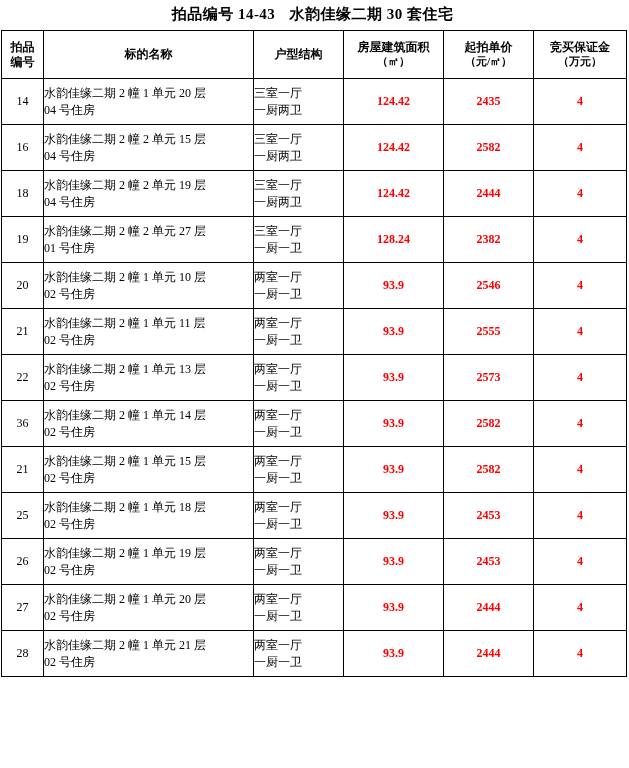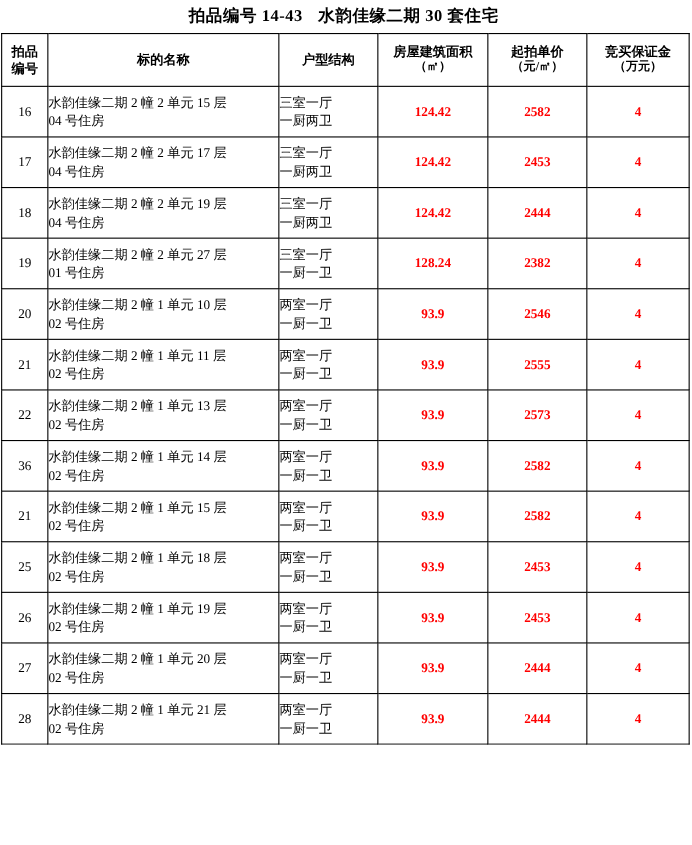--- a/index.html
+++ b/index.html
@@ -132,45 +132,45 @@
           <span class="unit">（元/㎡）</span>
         </th>
         <th>
           <span class="sub">竞买保证金</span>
           <span class="unit">（万元）</span>
         </th>
       </tr>
     </thead>
     <tbody>
       <tr>
+        <td class="cell-id">14</td>
+        <td class="cell-name">
+          <span class="name-l1">水韵佳缘二期 2 幢 1 单元 20 层</span>
+          <span class="name-l2">04 号住房</span>
+        </td>
+        <td class="cell-type">
+          <span>三室一厅</span>
+          <span class="l2">一厨两卫</span>
+        </td>
+        <td class="cell-num">124.42</td>
+        <td class="cell-num">2435</td>
+        <td class="cell-num">4</td>
+      </tr>
+      <tr>
         <td class="cell-id">16</td>
         <td class="cell-name">
           <span class="name-l1">水韵佳缘二期 2 幢 2 单元 15 层</span>
           <span class="name-l2">04 号住房</span>
         </td>
         <td class="cell-type">
           <span>三室一厅</span>
           <span class="l2">一厨两卫</span>
         </td>
         <td class="cell-num">124.42</td>
         <td class="cell-num">2582</td>
-        <td class="cell-num">4</td>
-      </tr>
-      <tr>
-        <td class="cell-id">17</td>
-        <td class="cell-name">
-          <span class="name-l1">水韵佳缘二期 2 幢 2 单元 17 层</span>
-          <span class="name-l2">04 号住房</span>
-        </td>
-        <td class="cell-type">
-          <span>三室一厅</span>
-          <span class="l2">一厨两卫</span>
-        </td>
-        <td class="cell-num">124.42</td>
-        <td class="cell-num">2453</td>
         <td class="cell-num">4</td>
       </tr>
       <tr>
         <td class="cell-id">18</td>
         <td class="cell-name">
           <span class="name-l1">水韵佳缘二期 2 幢 2 单元 19 层</span>
           <span class="name-l2">04 号住房</span>
         </td>
         <td class="cell-type">
           <span>三室一厅</span>

